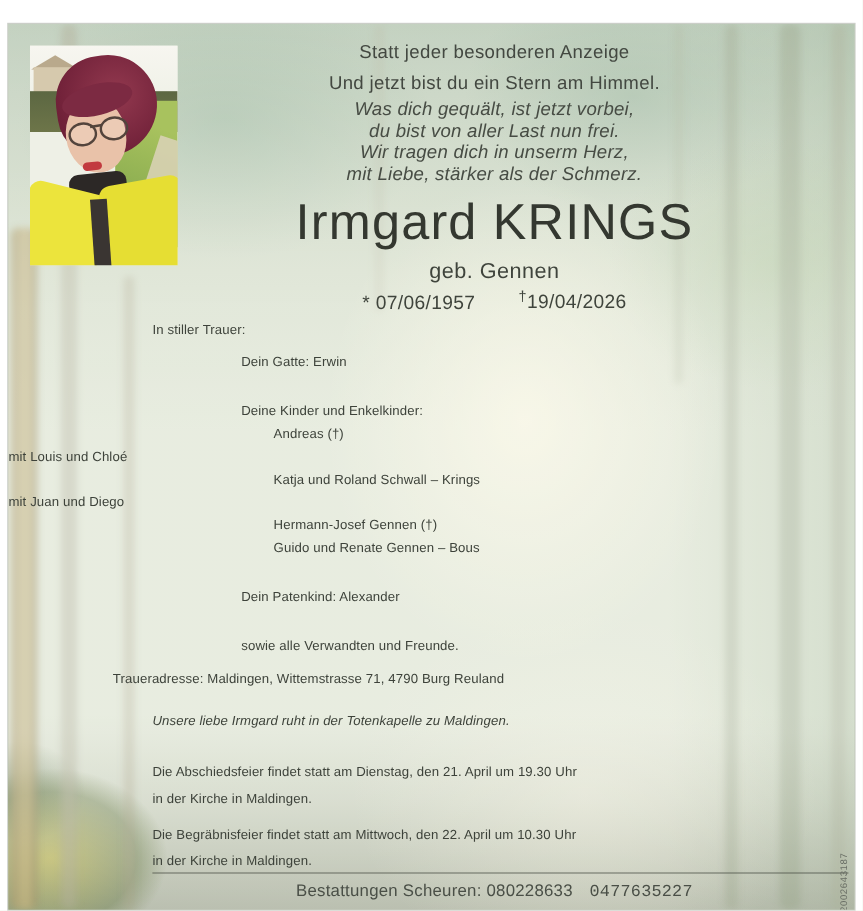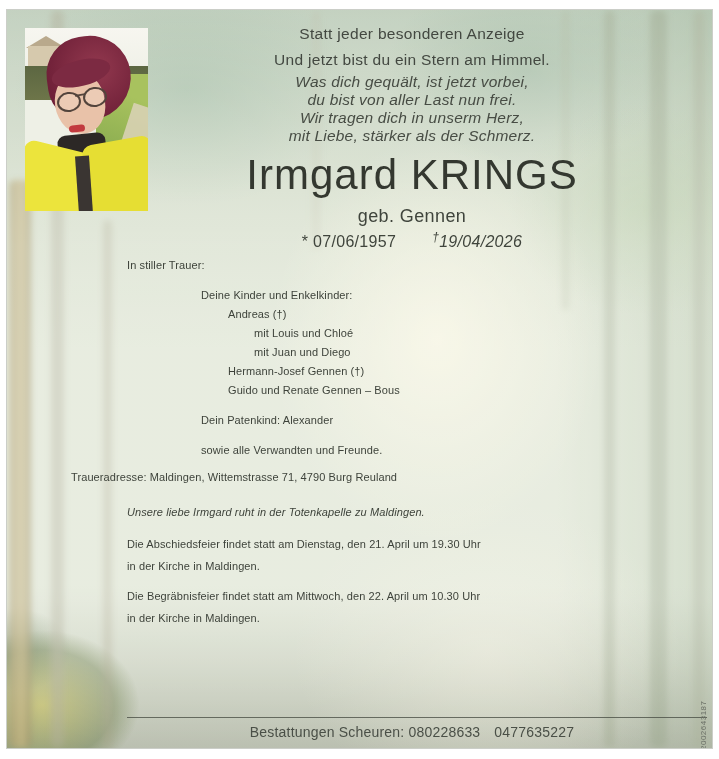--- a/index.html
+++ b/index.html
@@ -4,21 +4,21 @@
 <style>
   html,body{margin:0;padding:0;}
   body{
     width:719px;height:759px;position:relative;overflow:hidden;
     background:#ffffff;
     font-family:"Liberation Sans","DejaVu Sans",sans-serif;
     color:#3f443c;
   }
   
   .card{
-    position:absolute;left:7px;top:10px;width:705px;height:738px;overflow:hidden;
+    position:absolute;left:7px;top:20px;width:705px;height:738px;overflow:hidden;
     background-color:#dce3d0;
     box-shadow:0 0 0 1px rgba(160,165,155,.55);
     background-image:
       radial-gradient(ellipse 130px 100px at 35px 695px, rgba(190,180,60,.60), rgba(90,110,50,.45) 55%, transparent 75%),
       radial-gradient(ellipse 80px 60px at 8px 640px, rgba(70,95,50,.50), transparent 70%),
       radial-gradient(ellipse 230px 280px at 430px 330px, rgba(252,248,225,.75), transparent 72%),
       radial-gradient(ellipse 260px 200px at 480px 640px, rgba(240,238,220,.50), transparent 75%),
       radial-gradient(ellipse 200px 150px at 640px 200px, rgba(170,195,150,.50), transparent 70%),
       radial-gradient(ellipse 240px 160px at 180px 80px, rgba(150,180,155,.55), transparent 72%),
       radial-gradient(ellipse 200px 140px at 520px 60px, rgba(145,175,150,.50), transparent 70%),
@@ -61,36 +61,36 @@
   .p-zip{left:52px;top:128px;width:14px;height:58px;background:#3a3532;transform:rotate(-4deg);}
 
   
   .ctr{position:absolute;left:90px;width:630px;text-align:center;}
   .intro1{top:15px;font-size:15.5px;letter-spacing:.3px;color:#434841;}
   .intro2{top:41px;font-size:15.5px;letter-spacing:.3px;color:#434841;}
   .verse{top:63px;font-size:15.5px;font-style:italic;line-height:18px;color:#474c44;letter-spacing:.2px;}
   .name{top:142px;font-size:42px;letter-spacing:1px;color:#343830;line-height:46px;}
   .maiden{top:196px;font-size:18px;color:#3f443c;letter-spacing:.4px;}
   .dates{top:220px;font-size:16px;color:#3f443c;letter-spacing:.3px;}
-  .dates .death{margin-left:36px;font-style:italic;}
+  .dates .death{margin-left:36px;}
   .dates sup{font-size:12px;}
 
   .mourn{position:absolute;left:0;top:246px;width:705px;font-size:11px;line-height:19px;letter-spacing:.1px;color:#3d423a;}
   .bl{white-space:pre;}
   .l0{padding-left:120px;}
   .l1{padding-left:194px;}
   .l2{padding-left:221px;}
-  .l3{padding-left:247px;}
-  .ladr{padding-left:64px;}
-  .m6{margin-top:16px;font-style:italic;}.m8{margin-top:8px;}.m9{margin-top:11px;}
+  .l3{}
+  .ladr{padding-left:87px;}
+  .m6{margin-top:16px;font-style:italic;}.m8{margin-top:8px;}.m9{margin-top:22px;}
   .lh22{line-height:22px;}
 
   .sep{position:absolute;left:120px;top:707px;width:580px;border-top:1.5px solid rgba(75,80,70,.8);}
   .footer{position:absolute;left:90px;top:714px;width:630px;text-align:center;font-size:14px;color:#4a4f47;letter-spacing:.2px;}
-  .footer .ph2{margin-left:14px;}
+  .footer .ph2{margin-left:14px;font-family:Liberation Mono, monospace;}
 
   .refnum{
     position:absolute;left:692px;top:676px;height:64px;
     writing-mode:vertical-rl;transform:rotate(180deg);
     font-size:8px;color:#6a6f66;letter-spacing:.5px;
   }
 </style>
 </head>
 <body>
 
@@ -135,23 +135,25 @@
   </div>
 
   <div class="ctr name">Irmgard KRINGS</div>
   <div class="ctr maiden">geb. Gennen</div>
   <div class="ctr dates">
     <span>* 07/06/1957</span><span class="death"><sup>†</sup><span>19/04/2026</span></span>
   </div>
 
   <div class="mourn">
     <div class="bl l0">In stiller Trauer:</div>
+    <div class="bl l1 m8">Dein Gatte: Erwin</div>
     <div class="bl l1 m9">Deine Kinder und Enkelkinder:</div>
     <div class="bl l2">Andreas (†)</div>
     <div class="bl l3">mit Louis und Chloé</div>
+    <div class="bl l2">Katja und Roland Schwall – Krings</div>
     <div class="bl l3">mit Juan und Diego</div>
     <div class="bl l2">Hermann-Josef Gennen (†)</div>
     <div class="bl l2">Guido und Renate Gennen – Bous</div>
     <div class="bl l1 m9">Dein Patenkind: Alexander</div>
     <div class="bl l1 m9">sowie alle Verwandten und Freunde.</div>
     <div class="bl ladr m8">Traueradresse: Maldingen, Wittemstrasse 71, 4790 Burg Reuland</div>
     <div class="bl l0 m6">Unsere liebe Irmgard ruht in der Totenkapelle zu Maldingen.</div>
     <div class="bl l0 m9 lh22">Die Abschiedsfeier findet statt am Dienstag, den 21. April um 19.30 Uhr</div>
     <div class="bl l0 lh22">in der Kirche in Maldingen.</div>
     <div class="bl l0 m8 lh22">Die Begräbnisfeier findet statt am Mittwoch, den 22. April um 10.30 Uhr</div>

